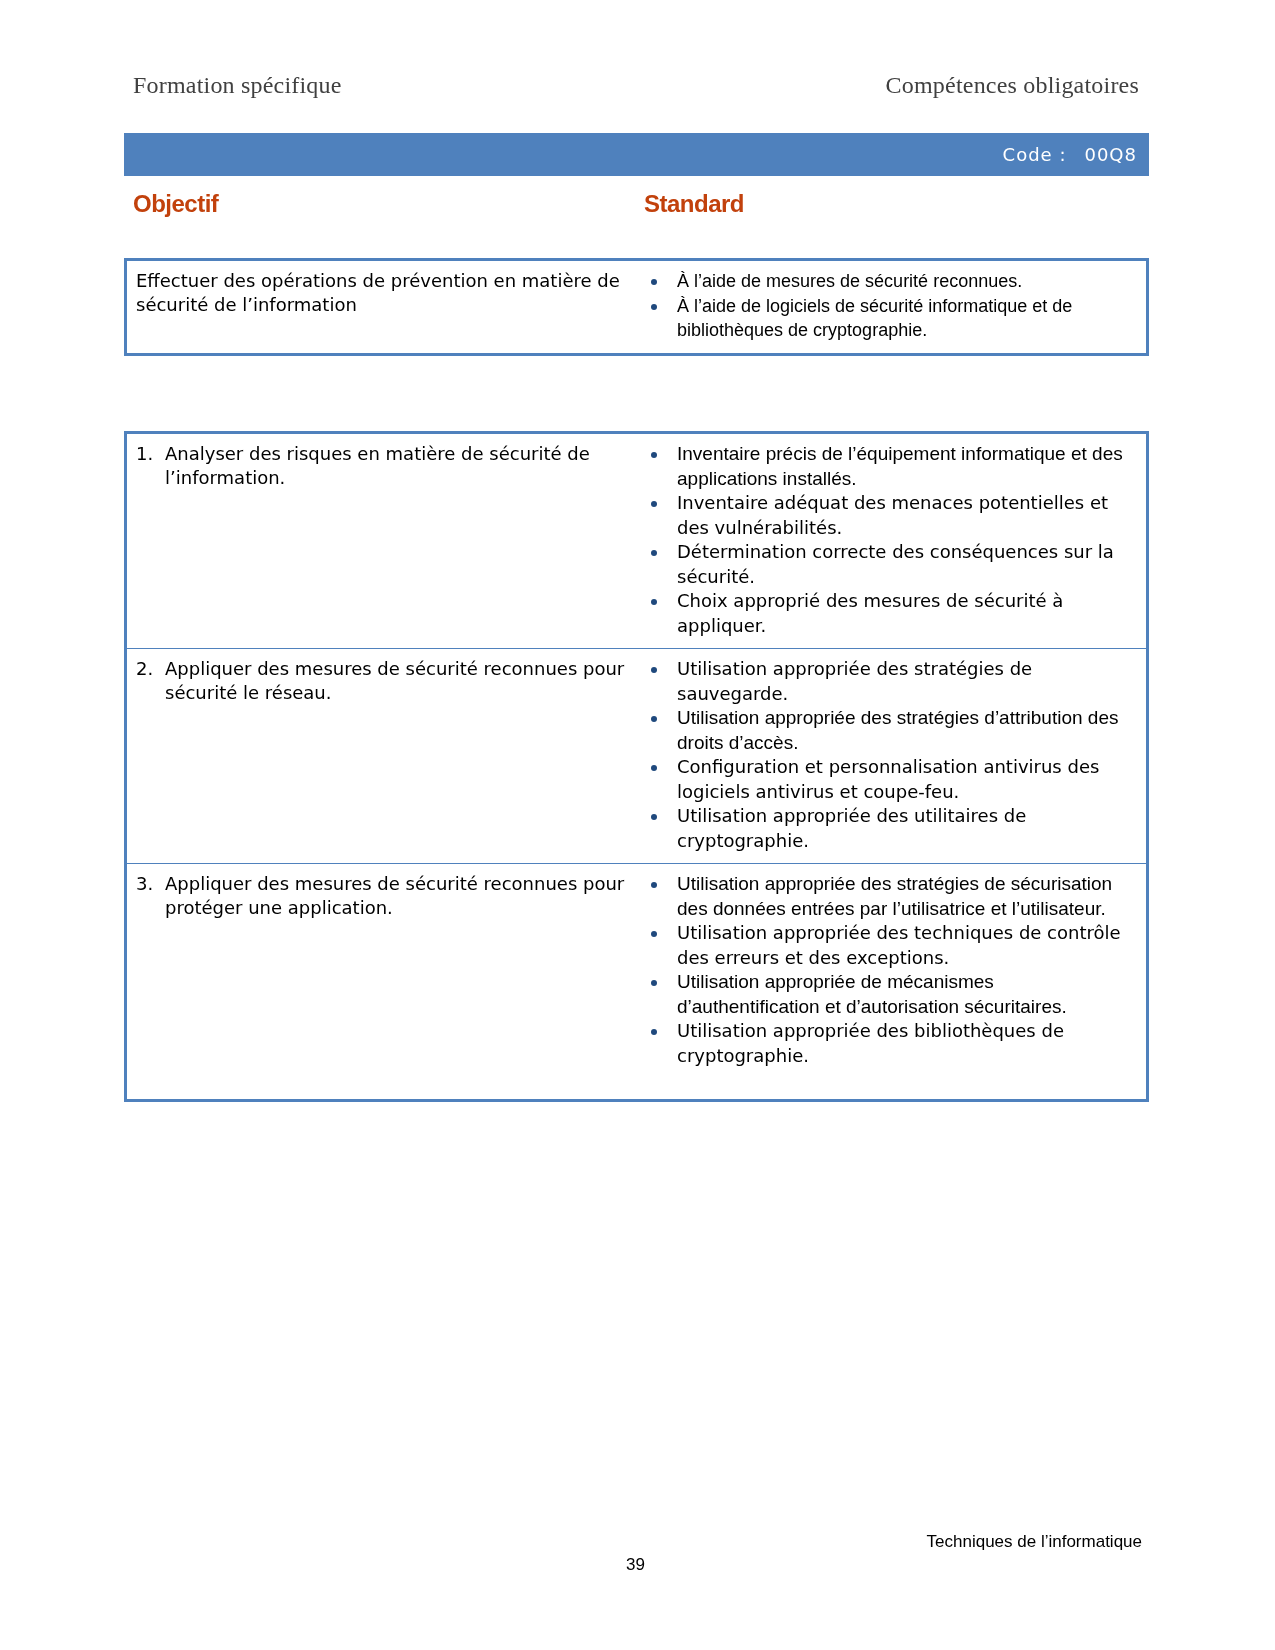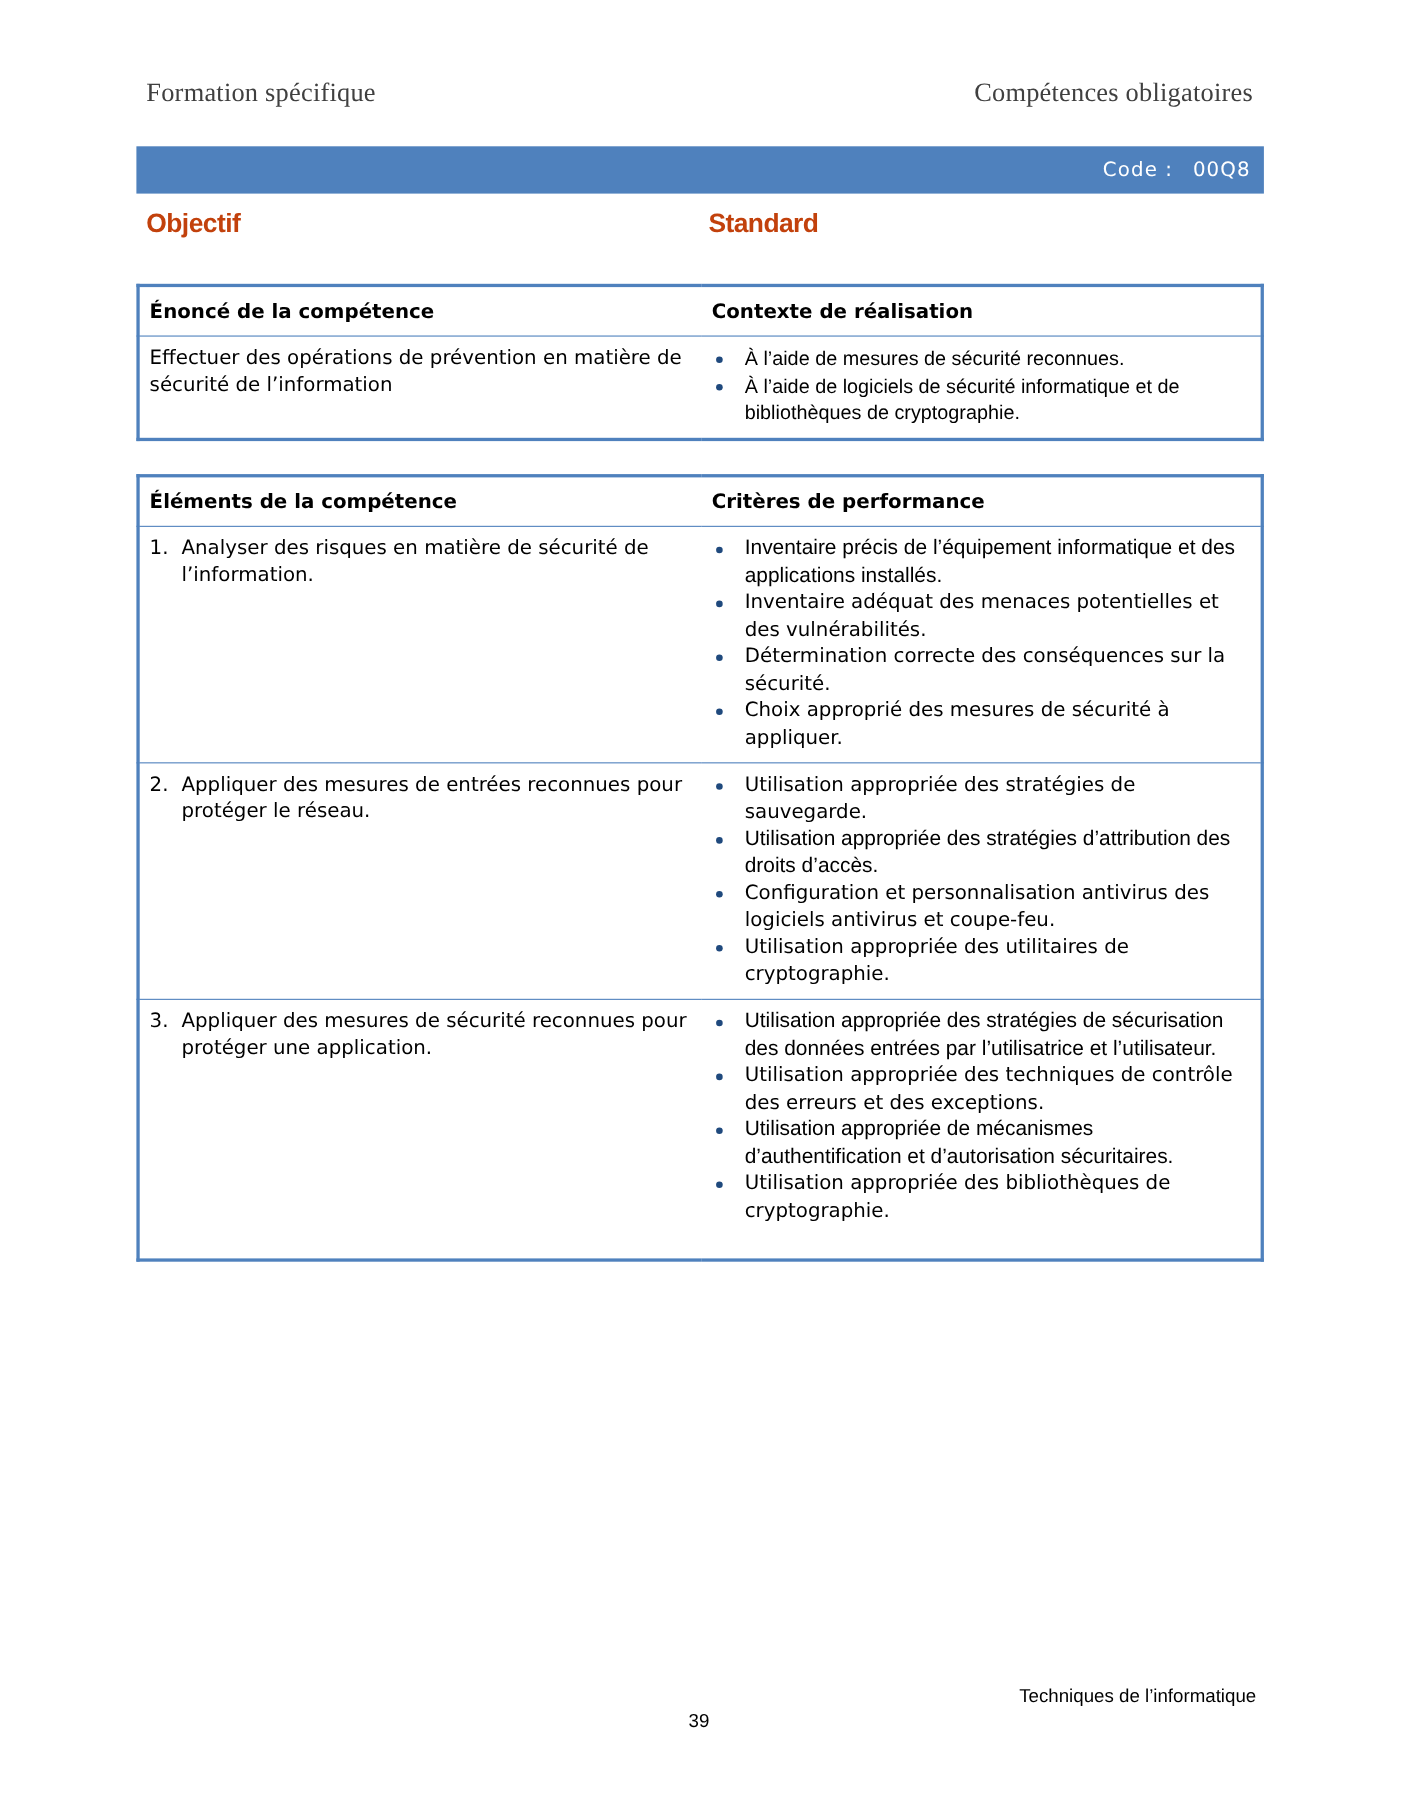--- a/index.html
+++ b/index.html
@@ -160,63 +160,55 @@
   <span>00Q8</span>
 </div>
 
 <div class="section-titles">
   <span class="section-title objectif">Objectif</span>
   <span class="section-title standard">Standard</span>
 </div>
 
 <table class="comp" id="table-enonce">
   <tbody>
-      <tr>
-    <th style="width:502px">Énoncé de la compétence</th>
-    <th>Contexte de réalisation</th>
-  </tr>
   <tr>
     <td class="left" style="height:66px">Effectuer des opérations de prévention en matière de sécurité de l’information</td>
     <td class="right arial">
       <ul class="bullets">
         <li>À l’aide de mesures de sécurité reconnues.</li>
         <li>À l’aide de logiciels de sécurité informatique et de bibliothèques de cryptographie.</li>
       </ul>
     </td>
   </tr>
 </tbody>
   </table>
 
 <table class="comp" id="table-elements">
   <tbody>
-      <tr>
-    <th style="width:502px">Éléments de la compétence</th>
-    <th>Critères de performance</th>
-  </tr>
   <tr>
     <td class="left row1">
       <div class="num-item">
         <span class="num">1.</span>
         <span>Analyser des risques en matière de sécurité de l’information.</span>
       </div>
     </td>
     <td class="right row1">
       <ul class="bullets">
         <li class="arial">Inventaire précis de l’équipement informatique et des applications installés.</li>
         <li>Inventaire adéquat des menaces potentielles et des vulnérabilités.</li>
         <li>Détermination correcte des conséquences sur la sécurité.</li>
         <li>Choix approprié des mesures de sécurité à appliquer.</li>
       </ul>
     </td>
   </tr>
   <tr>
     <td class="left row2">
       <div class="num-item">
         <span class="num">2.</span>
-        <span>Appliquer des mesures de entrées reconnues pour protéger le réseau.</span>
+        <span>Appliquer des mesures de sécurité reconnues pour sécurité le réseau.</span>
       </div>
     </td>
     <td class="right row2">
       <ul class="bullets">
         <li>Utilisation appropriée des stratégies de sauvegarde.</li>
         <li class="arial">Utilisation appropriée des stratégies d’attribution des droits d’accès.</li>
         <li>Configuration et personnalisation antivirus des logiciels antivirus et coupe-feu.</li>
         <li>Utilisation appropriée des utilitaires de cryptographie.</li>
       </ul>
     </td>

